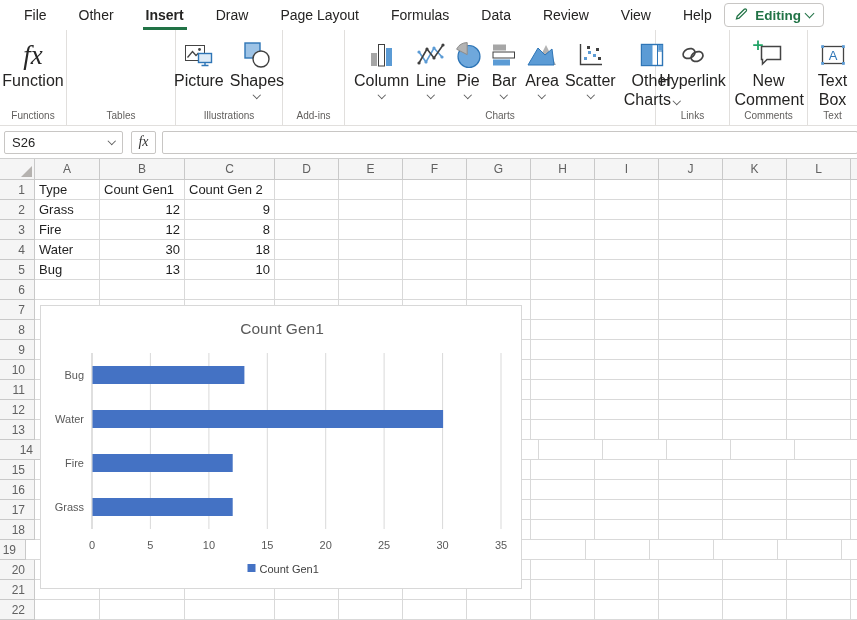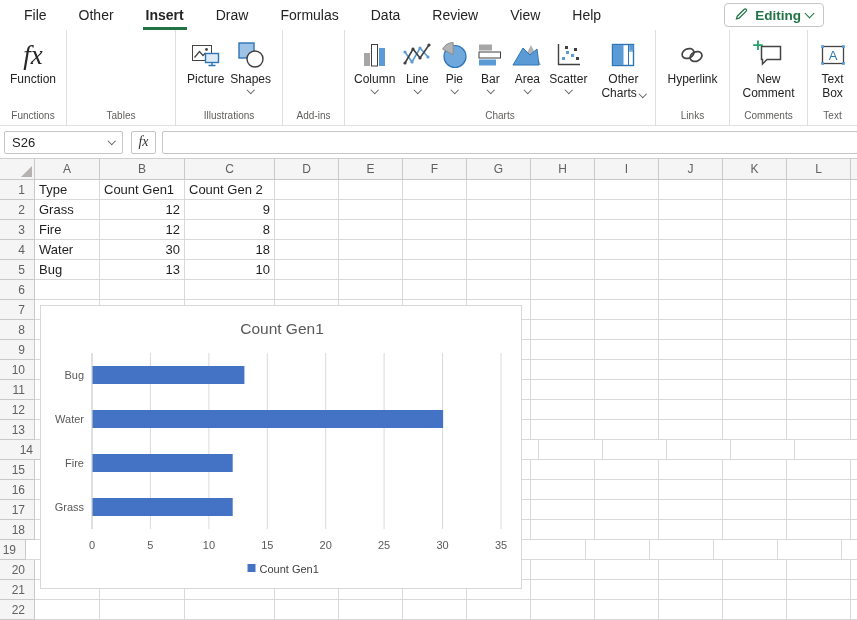--- a/index.html
+++ b/index.html
@@ -22,21 +22,21 @@
   .chev.green{border-color:#217346;}
   .chev.small{width:4.5px;height:4.5px;border-width:1.2px;border-color:#5a5a5a;}
   
   .ribbon{height:95px;display:flex;background:#fff;border-bottom:1px solid #e1dfdd;box-shadow:0 3px 0 #f4f4f4;}
   .rgroup{position:relative;border-right:1px solid #e1dfdd;box-sizing:border-box;flex:0 0 auto;}
   .rgroup:last-child{border-right:none;}
   .ritems{display:flex;justify-content:center;align-items:flex-start;padding-top:4px;height:72px;box-sizing:border-box;}
   .ritems.spread{justify-content:space-between;padding-left:6px;padding-right:6px;}
   .ribbon-item{display:flex;flex-direction:column;align-items:center;padding:0 3px;cursor:pointer;}
   .ricon{height:36px;display:flex;align-items:flex-end;justify-content:center;padding-bottom:2px;}
-  .rlabel{font-size:12px;color:#252423;text-align:center;line-height:1.18;white-space:nowrap;}
+  .rlabel{font-size:16px;color:#252423;text-align:center;line-height:1.18;white-space:nowrap;}
   .ribbon-item.wrap .rlabel{white-space:normal;}
   .rchev-wrap{margin-top:4px;height:8px;display:flex;align-items:flex-start;}
   .rlabel .chev.small{margin-left:3px;margin-bottom:1px;}
   .rgroup-label{position:absolute;left:0;right:0;bottom:4px;text-align:center;font-size:10px;color:#605e5c;}
   .big-fx{font-family:"Liberation Serif",serif;font-style:italic;font-size:27px;color:#262626;line-height:30px;}
   
   .formula-bar{height:33px;box-sizing:border-box;display:flex;align-items:center;background:#fff;
     border-bottom:1px solid #cfcfcf;padding-left:4px;}
   .namebox{width:119px;height:23px;box-sizing:border-box;border:1px solid #c8c6c4;border-radius:2px;
     display:flex;align-items:center;justify-content:space-between;font-size:13px;padding:0 8px 0 7px;cursor:text;}
@@ -69,20 +69,21 @@
 <body>
 
 <div class="app">
 
   <header class="menubar">
     <nav class="tabs" id="menu-tabs">
         <div class="tab">File</div>
         <div class="tab">Other</div>
         <div class="tab active">Insert</div>
         <div class="tab">Draw</div>
+        <div class="tab">Page Layout</div>
         <div class="tab">Formulas</div>
         <div class="tab">Data</div>
         <div class="tab">Review</div>
         <div class="tab">View</div>
         <div class="tab">Help</div>
       </nav>
     <button class="editing-btn">
       <span>
         <svg width="15" height="15" viewBox="0 0 15 15">
             <path d="M2.2,10.3 L9.3,3.2 a1.35,1.35 0 0 1 1.9,1.9 L4.1,12.2 L1.5,12.9 Z" fill="none" stroke="#217346" stroke-width="1.3"></path>

